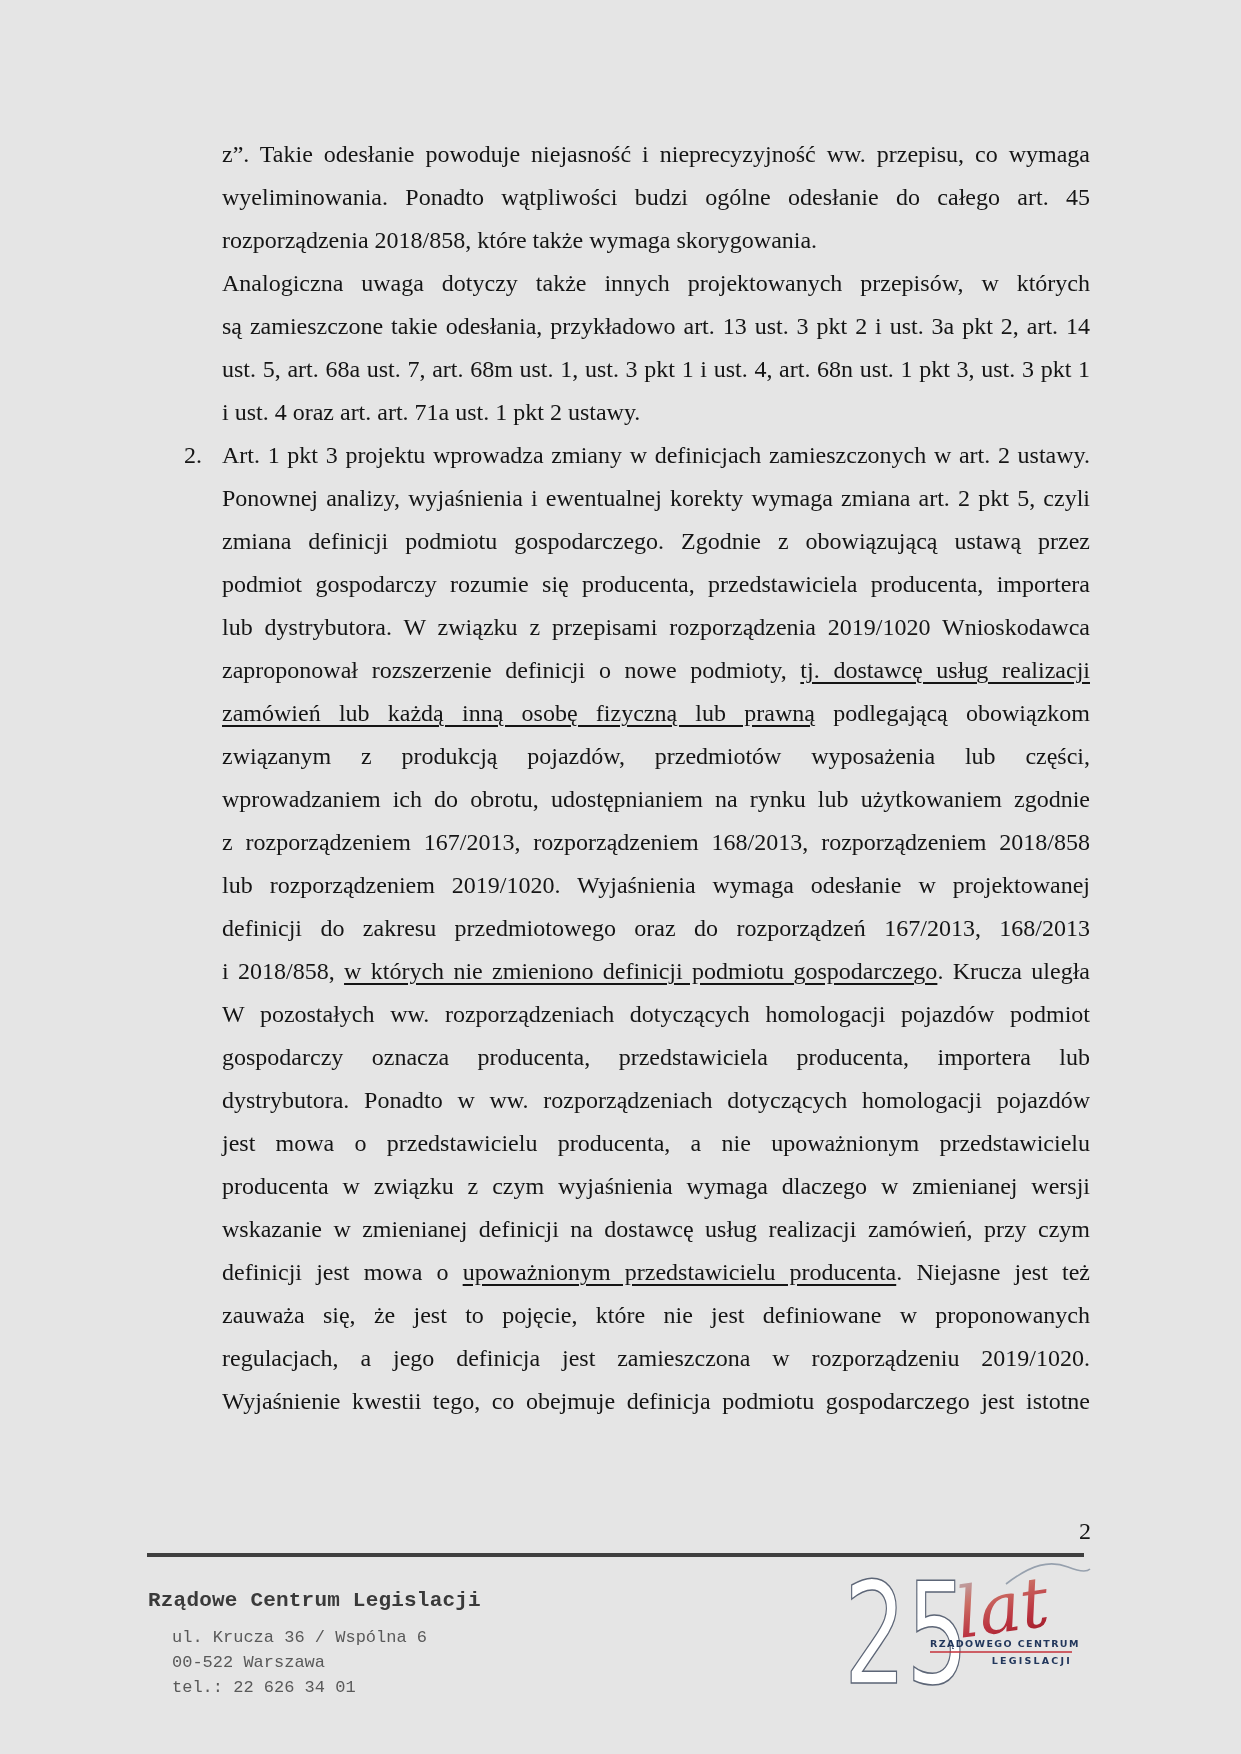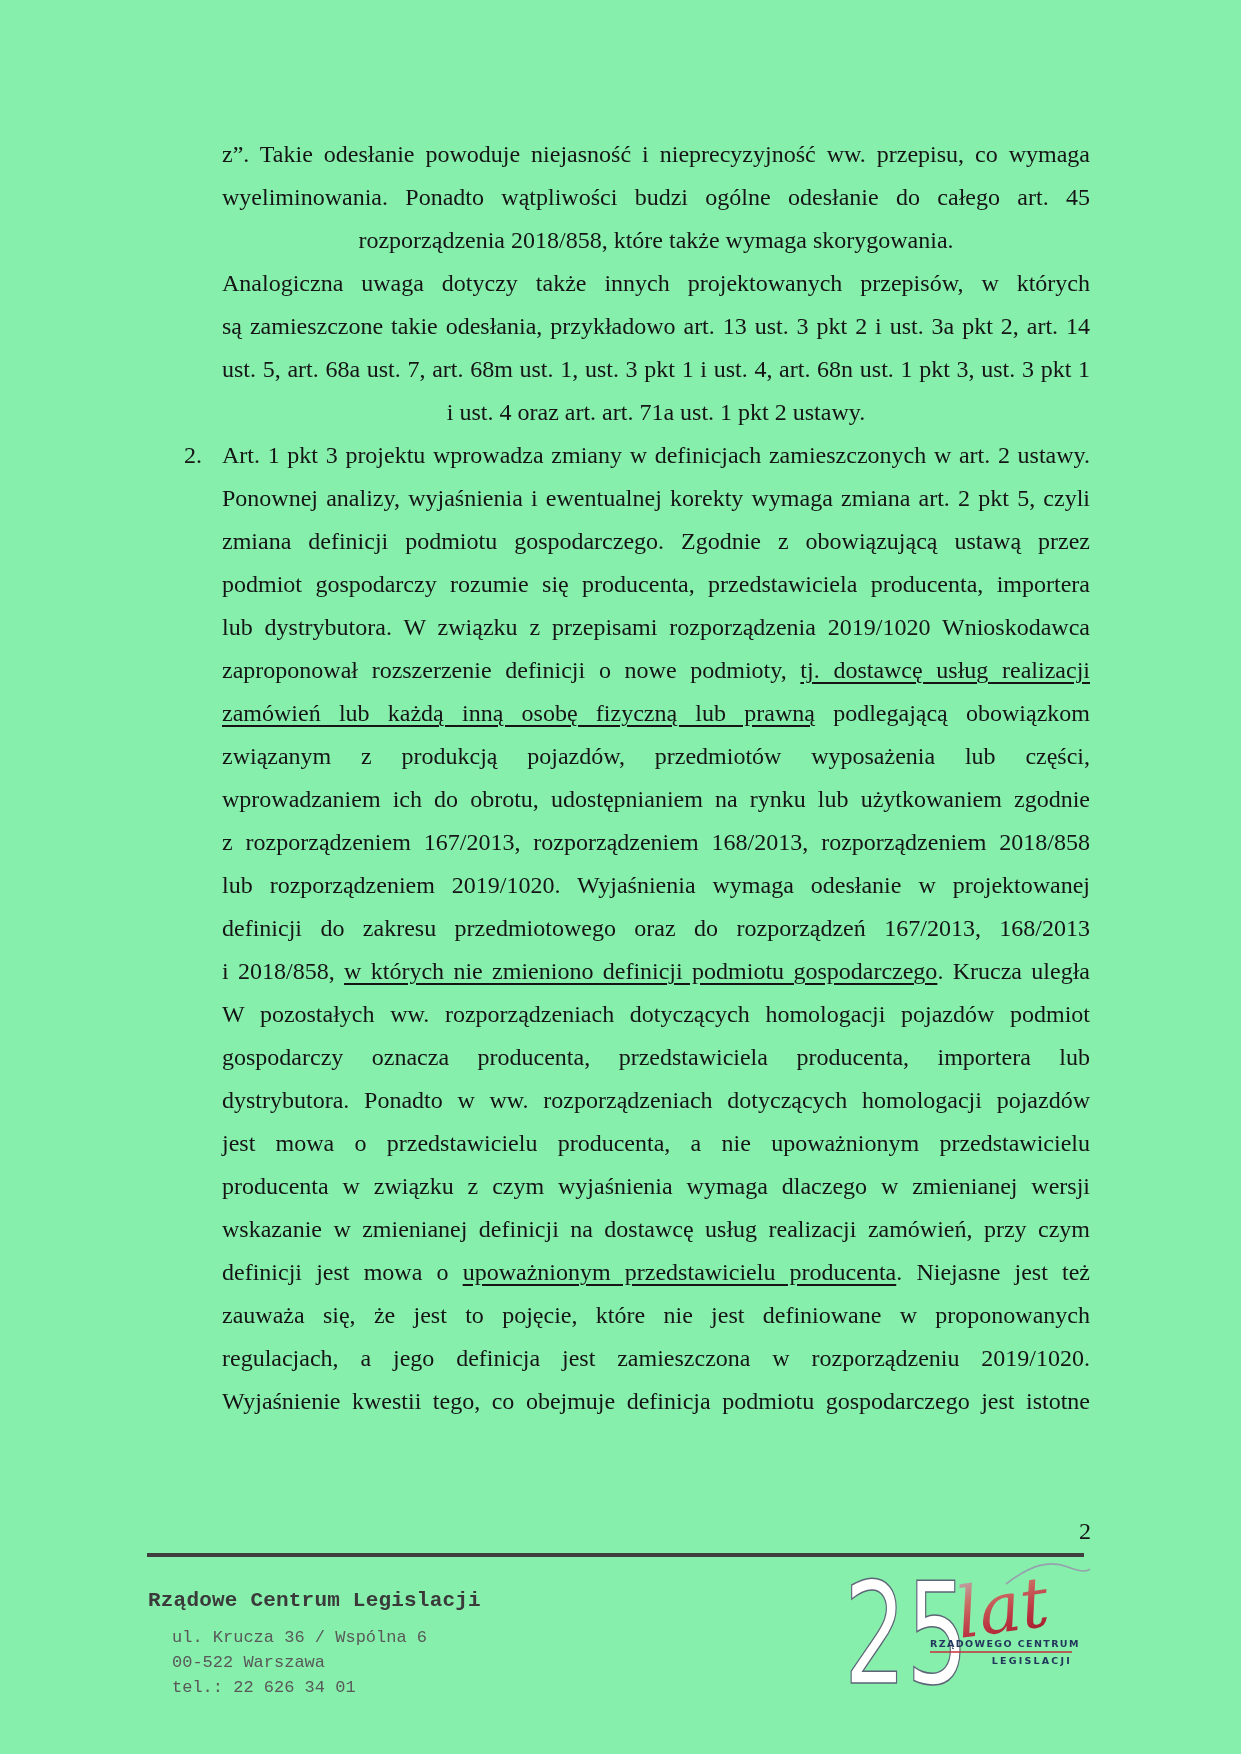--- a/index.html
+++ b/index.html
@@ -1,25 +1,25 @@
 <!DOCTYPE html>
 <html lang="pl"><head>
 <meta charset="utf-8">
 <style>
   * { margin:0; padding:0; box-sizing:border-box; }
   html,body { background:#ffffff; }
   body {
     width:1241px; height:1754px; position:relative; overflow:hidden;
     font-family:"Liberation Serif", serif; color:#151515;
   }
-  .page { position:absolute; inset:0; background:#86efac; }
+  .page { position:absolute; inset:0; background:#e5e5e5; }
 
   
   .text-block { position:absolute; left:222px; top:133px; width:868px; font-size:24px; }
-  .line { height:43px; line-height:43px; position:relative;text-align:center; }
+  .line { height:43px; line-height:43px; position:relative; }
   .line.j { text-align:justify; text-align-last:justify; }
   .num { position:absolute; left:-38px; top:0; }
   .u { text-decoration:underline; text-decoration-thickness:1.5px; text-underline-offset:4px;font-family:Liberation Serif, serif; }
 
   
   .page-number { position:absolute; top:1518px; left:0; width:1091px; text-align:right;
                  font-size:24px; color:#151515; }
   .rule { position:absolute; left:147px; top:1553px; width:937px; height:4px; background:#3f3f3f; }
 
   

